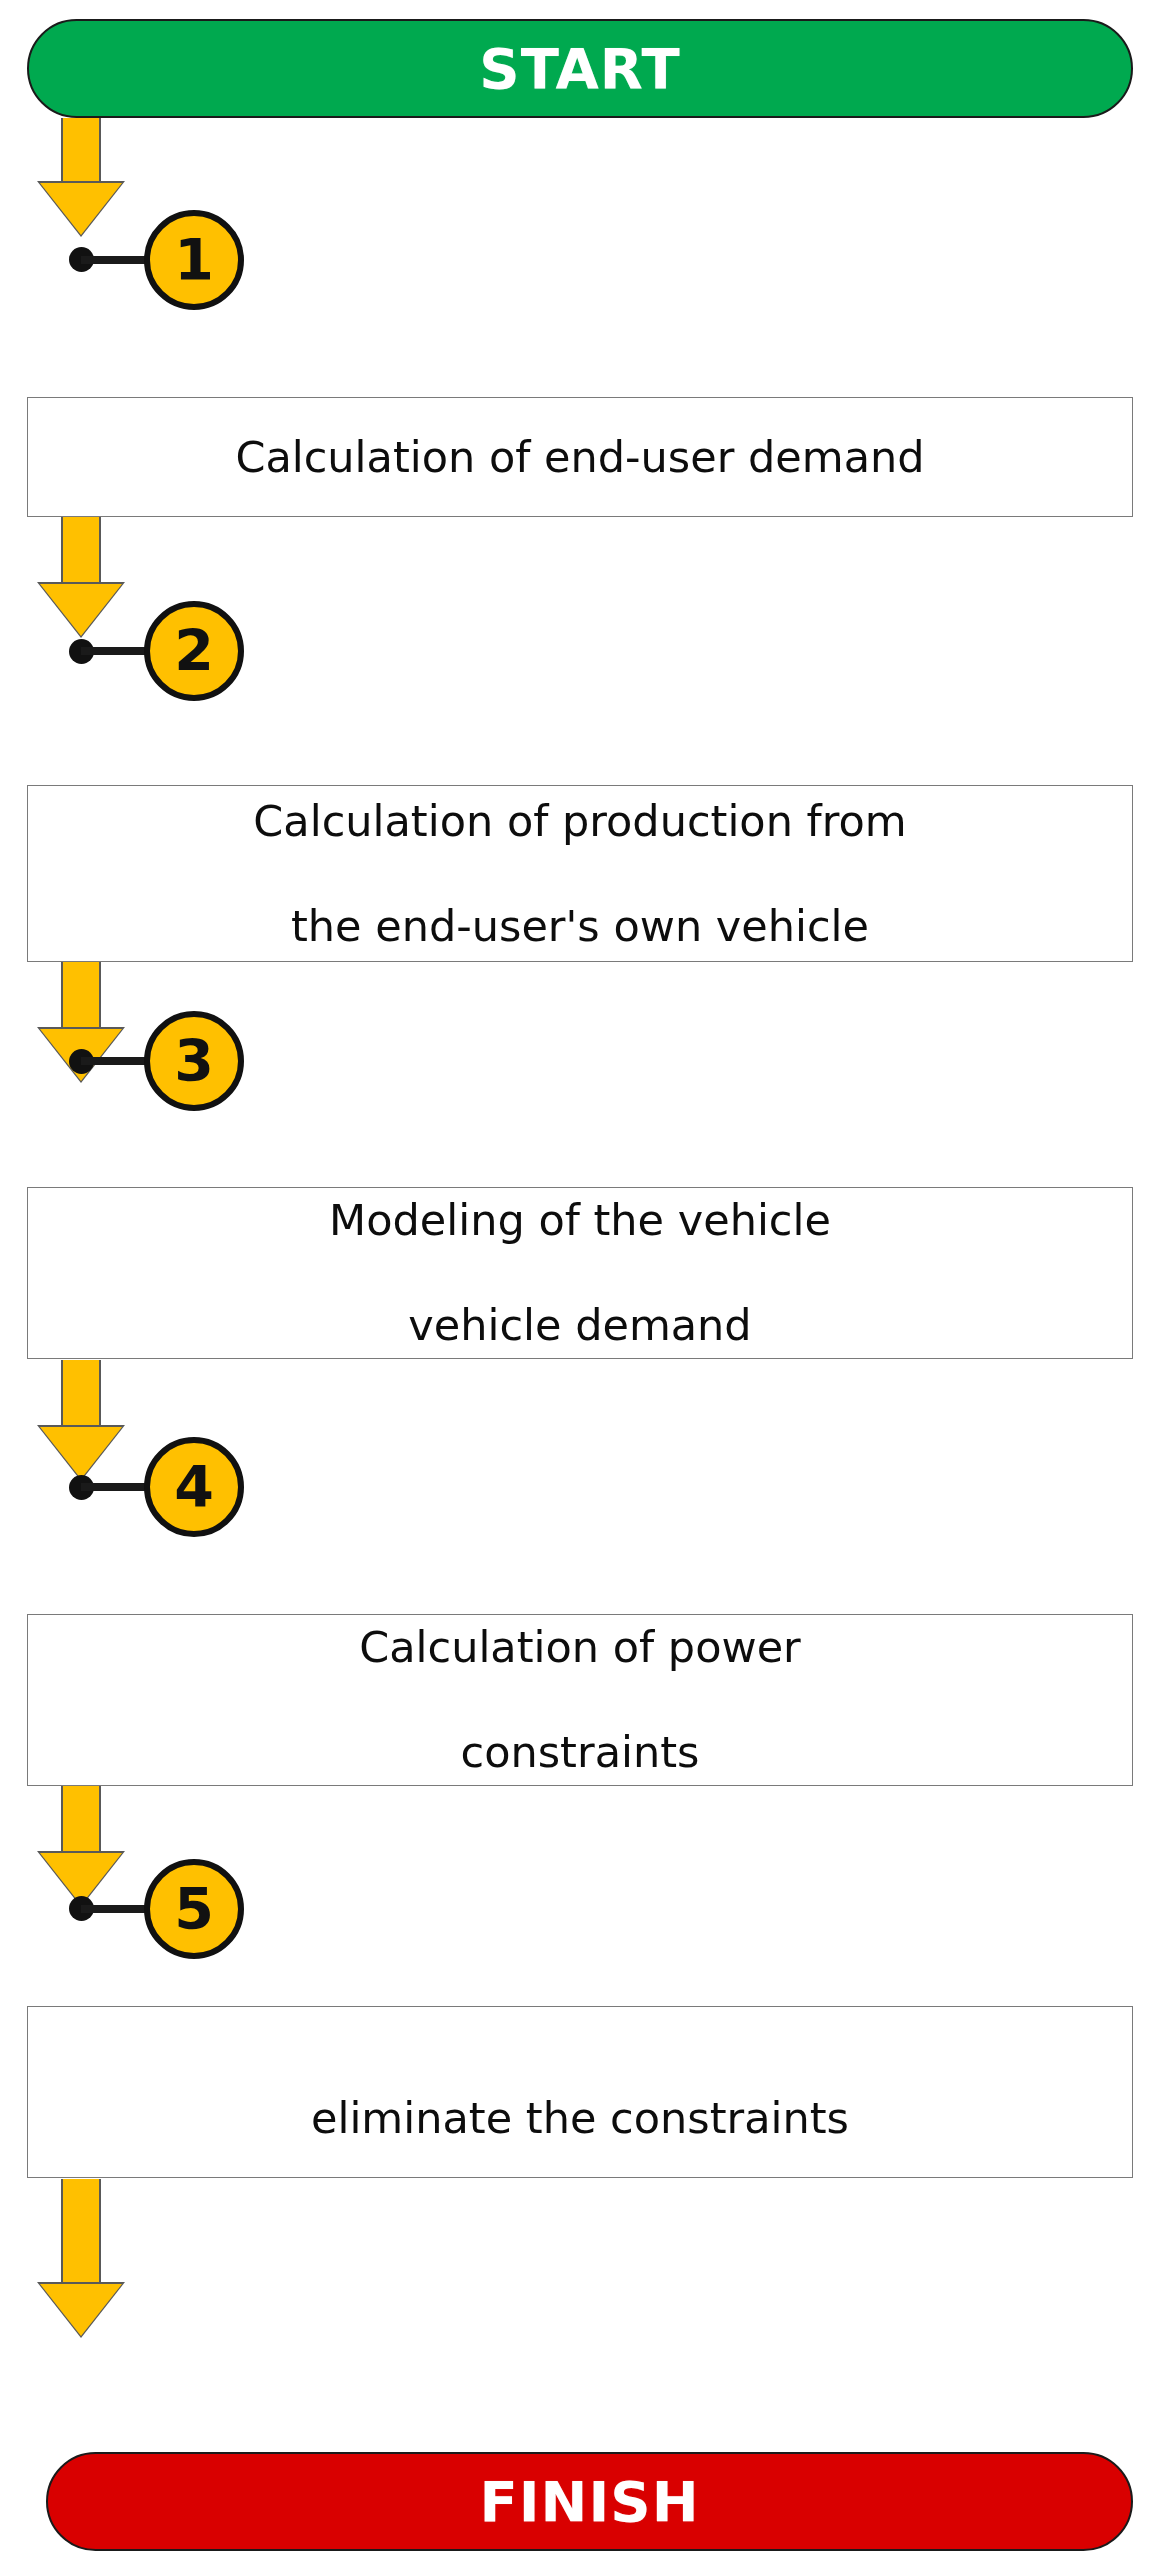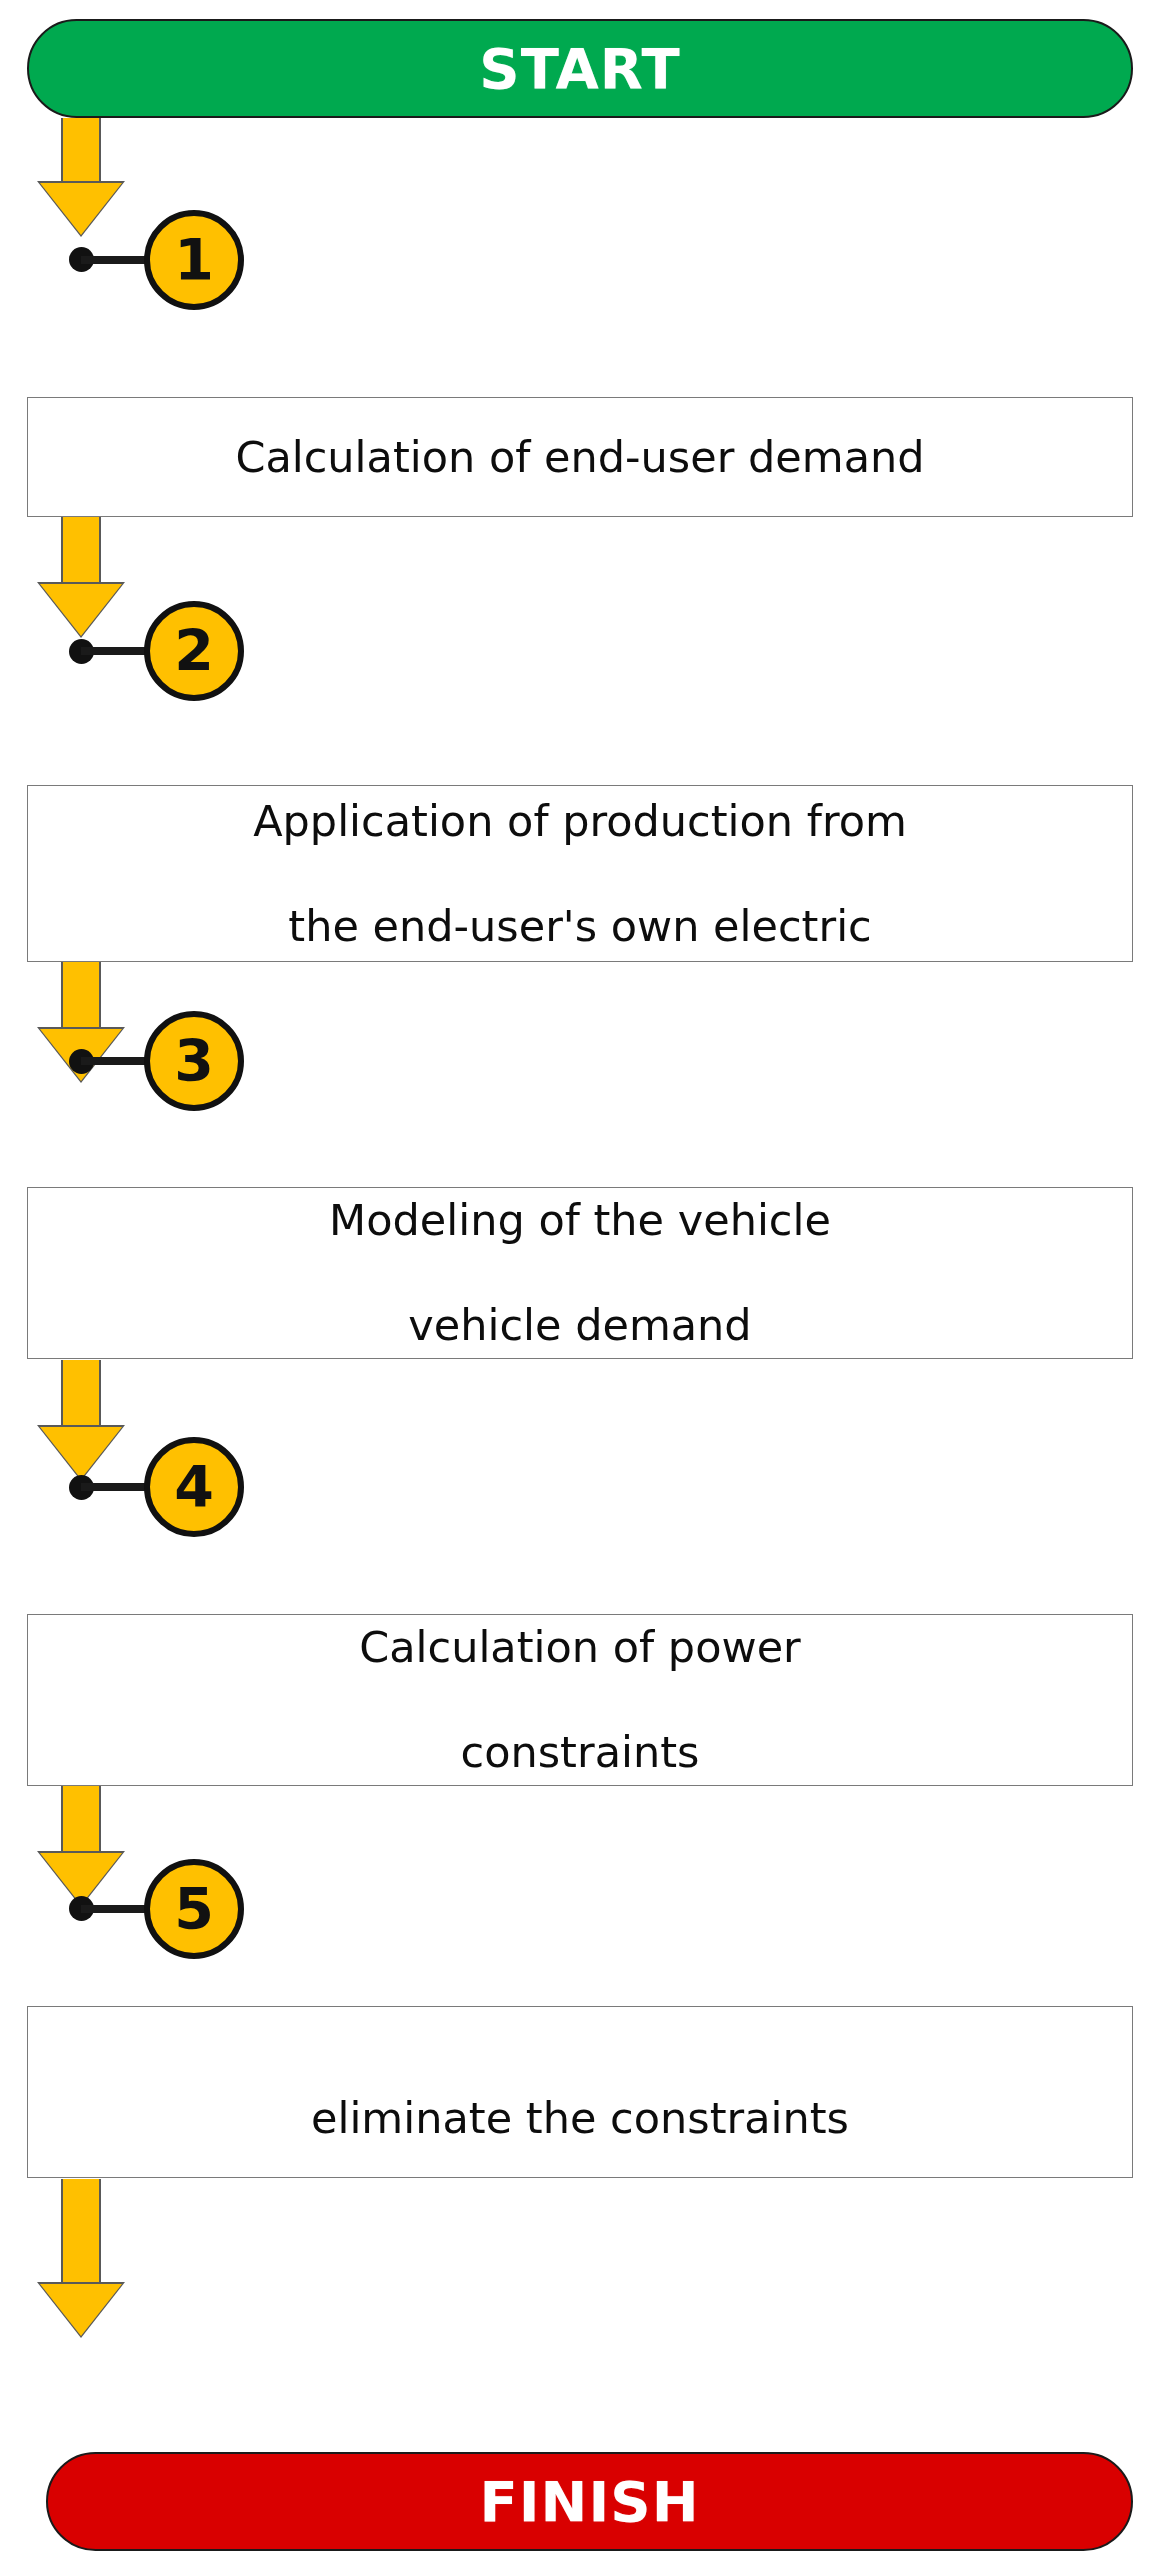--- a/index.html
+++ b/index.html
@@ -149,22 +149,22 @@
     <div class="head" style="top:67px;"></div>
   </div>
   <div class="dot" style="left:69px; top:639px;"></div>
   <div class="connector" style="left:81px; top:647px; width:96px;"></div>
   <div class="numcircle" style="left:144px; top:601px;">
     <span>2</span>
   </div>
 
   <div class="proc" style="left:27px; top:785px; width:1106px; height:177px;">
     <span>
-      <span>Application of production from</span><br>
-      <span>the end-user's own electric</span>
+      <span>Calculation of production from</span><br>
+      <span>the end-user's own vehicle</span>
     </span>
   </div>
 
   <div class="arrow" style="left:40px; top:962px; height:120px;">
     <div class="shaft" style="height:69px;"></div>
     <div class="head-outline" style="top:65px;"></div>
     <div class="head" style="top:67px;"></div>
   </div>
   <div class="dot" style="left:69px; top:1049px;"></div>
   <div class="connector" style="left:81px; top:1057px; width:96px;"></div>

